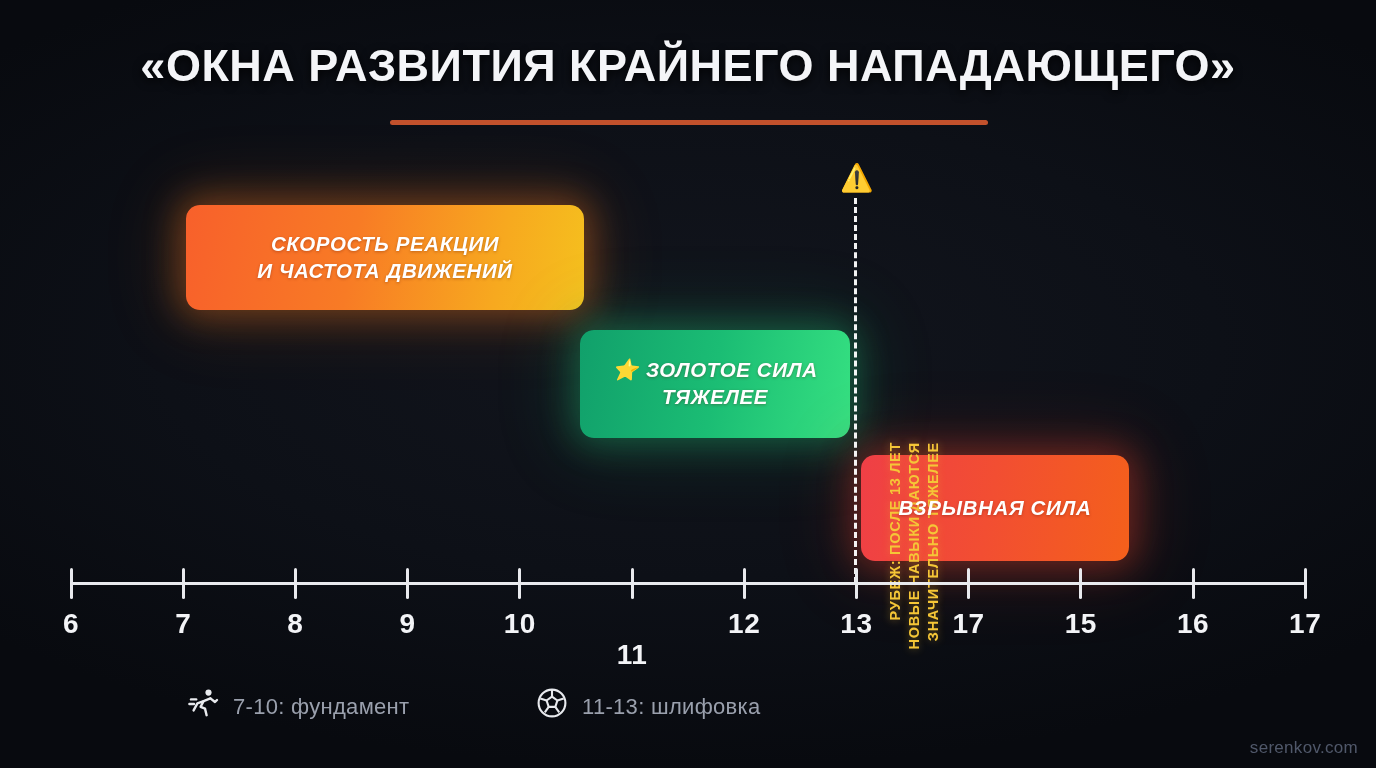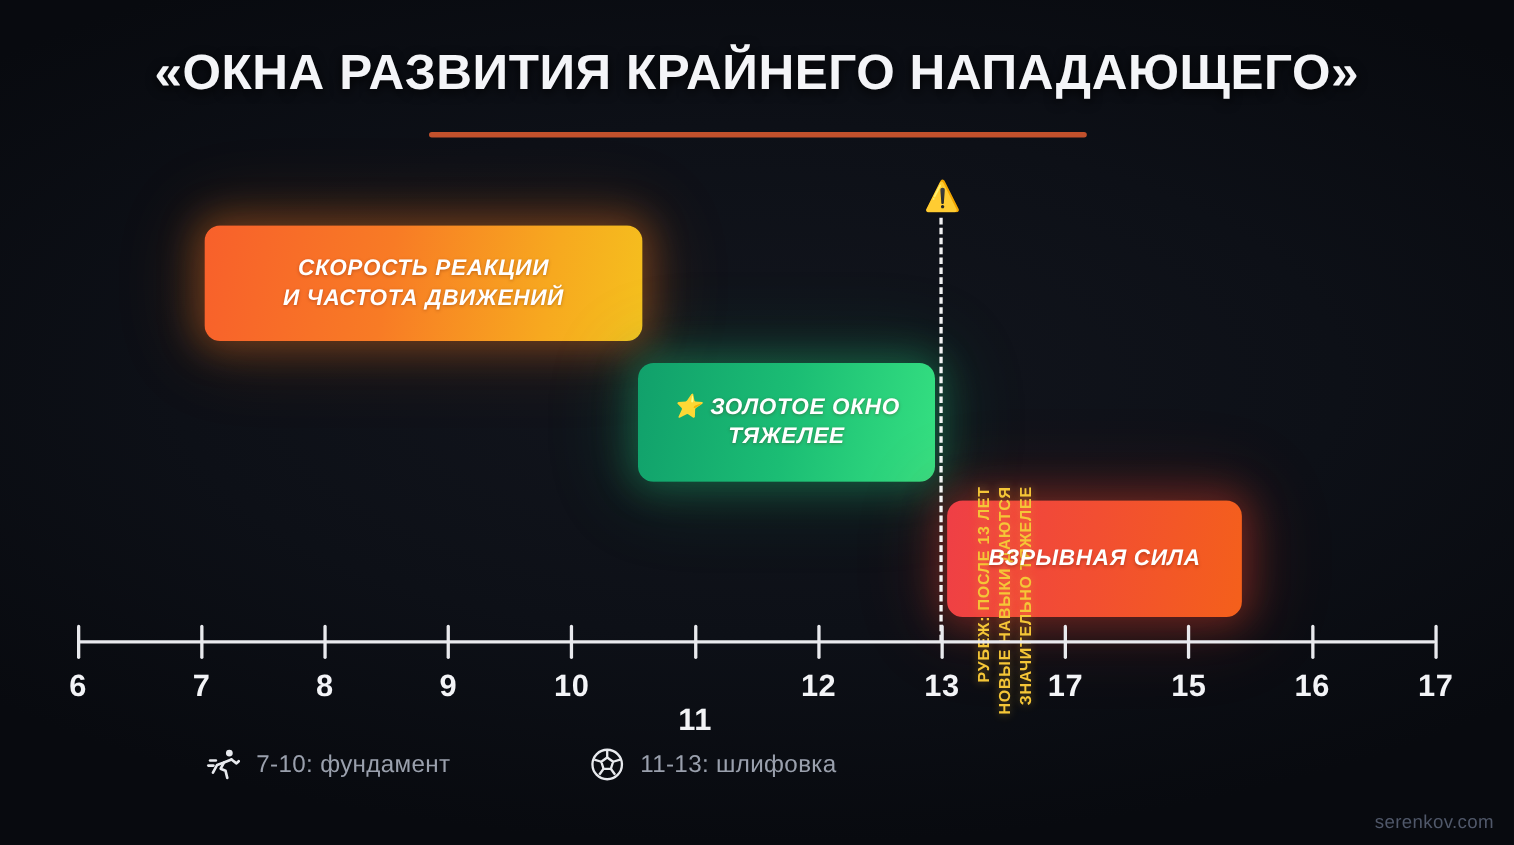--- a/index.html
+++ b/index.html
@@ -174,21 +174,21 @@
     position: absolute;
     left: 0;
     top: 670px;
     width: 1376px;
     height: 52px;
   }
   .legend-item {
     position: absolute;
     top: 0;
     display: flex;
-    align-items: center;
+    align-items: flex-end;
     height: 50px;
   }
   .legend-icon {
     width: 34px;
     height: 34px;
     margin-right: 13px;
     flex: 0 0 34px;
     display: flex;
     align-items: center;
     justify-content: center;
@@ -224,21 +224,21 @@
 
   <div class="bar" id="bar-speed">
     <span class="bar-text">
       <span class="bar-line">СКОРОСТЬ РЕАКЦИИ</span>
       <span class="bar-line">И ЧАСТОТА ДВИЖЕНИЙ</span>
     </span>
   </div>
 
   <div class="bar" id="bar-dribble">
     <span class="bar-text">
-      <span class="bar-line"><span class="star-glyph">⭐</span><span>ЗОЛОТОЕ ОКНО</span></span>
+      <span class="bar-line"><span class="star-glyph">⭐</span><span>ЗОЛОТОЕ СИЛА</span></span>
       <span class="bar-line">ТЯЖЕЛЕЕ</span>
     </span>
   </div>
 
   <div class="bar" id="bar-power">
     <span class="bar-text">
       <span class="bar-line">ВЗРЫВНАЯ СИЛА</span>
     </span>
   </div>
 

